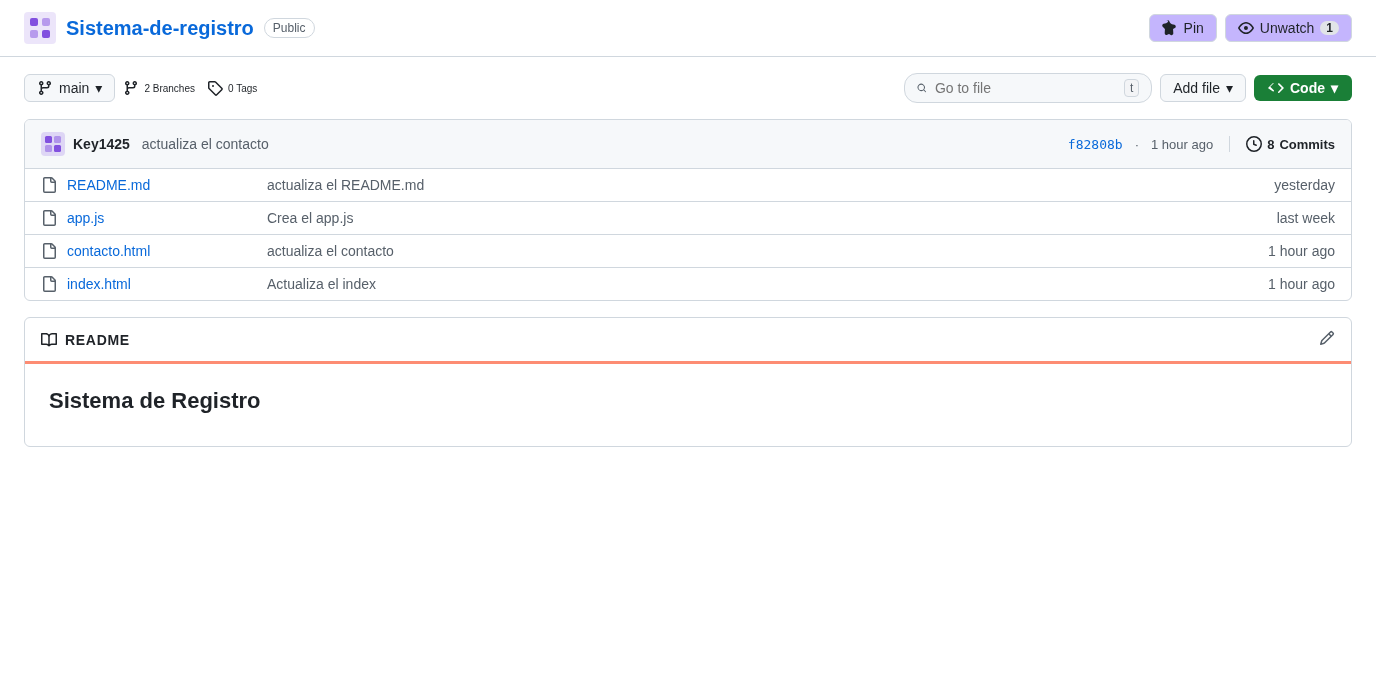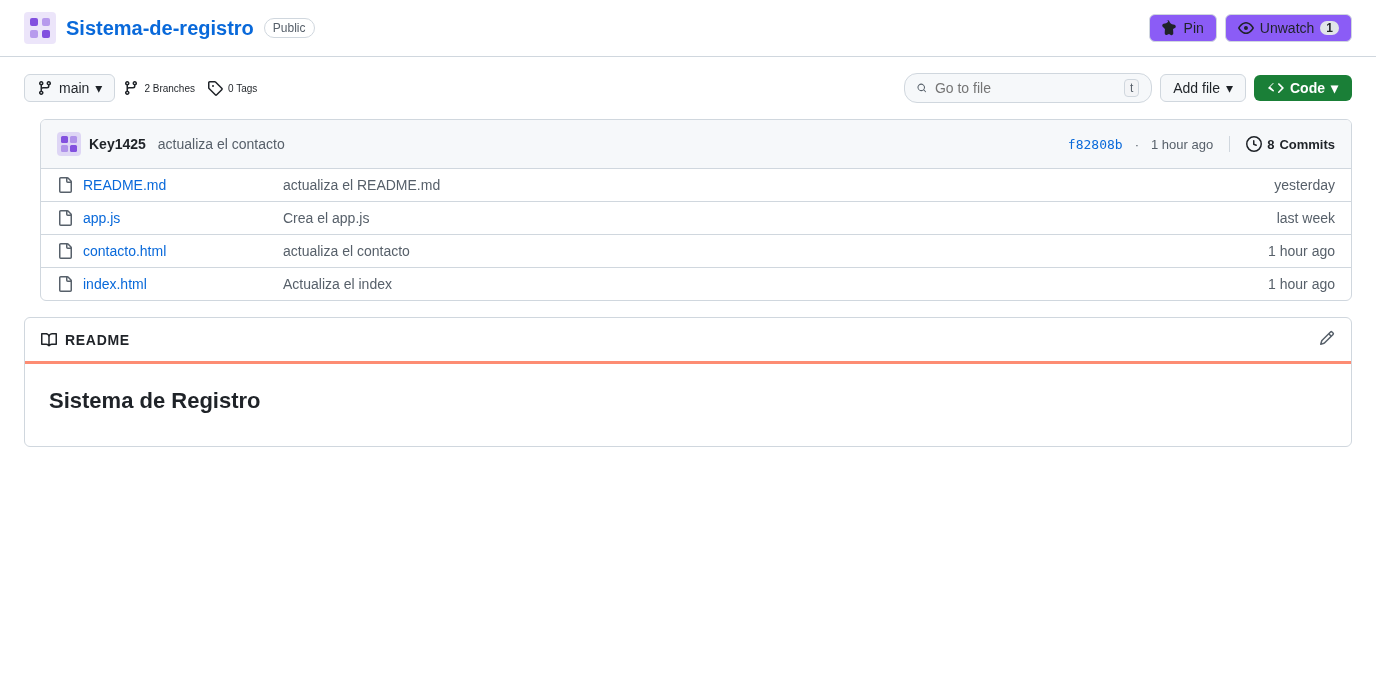--- a/index.html
+++ b/index.html
@@ -47,21 +47,21 @@
     }
 
     .btn-outline {
       display: flex;
       align-items: center;
       gap: 6px;
       padding: 5px 12px;
       font-size: 14px;
       border: 1px solid #d0d7de;
       border-radius: 6px;
-      background: #8b5cf6;
+      background: #c4b5fd;
       cursor: pointer;
       color: #1f2328;
     }
 
     .btn-count {
       background: #e1e4e8;
       border-radius: 20px;
       padding: 0 6px;
       font-size: 12px;
       font-weight: 600;
@@ -161,21 +161,20 @@
 
     .repo-content {
       padding: 0 24px 24px;
     }
 
     .file-table {
       border: 1px solid #d0d7de;
       border-radius: 6px;
       overflow: hidden;
       margin-bottom: 16px;
-      margin-left: 16px;
     }
 
     .commit-header {
       display: flex;
       align-items: center;
       justify-content: space-between;
       padding: 12px 16px;
       background: #f6f8fa;
       border-bottom: 1px solid #d0d7de;
     }

